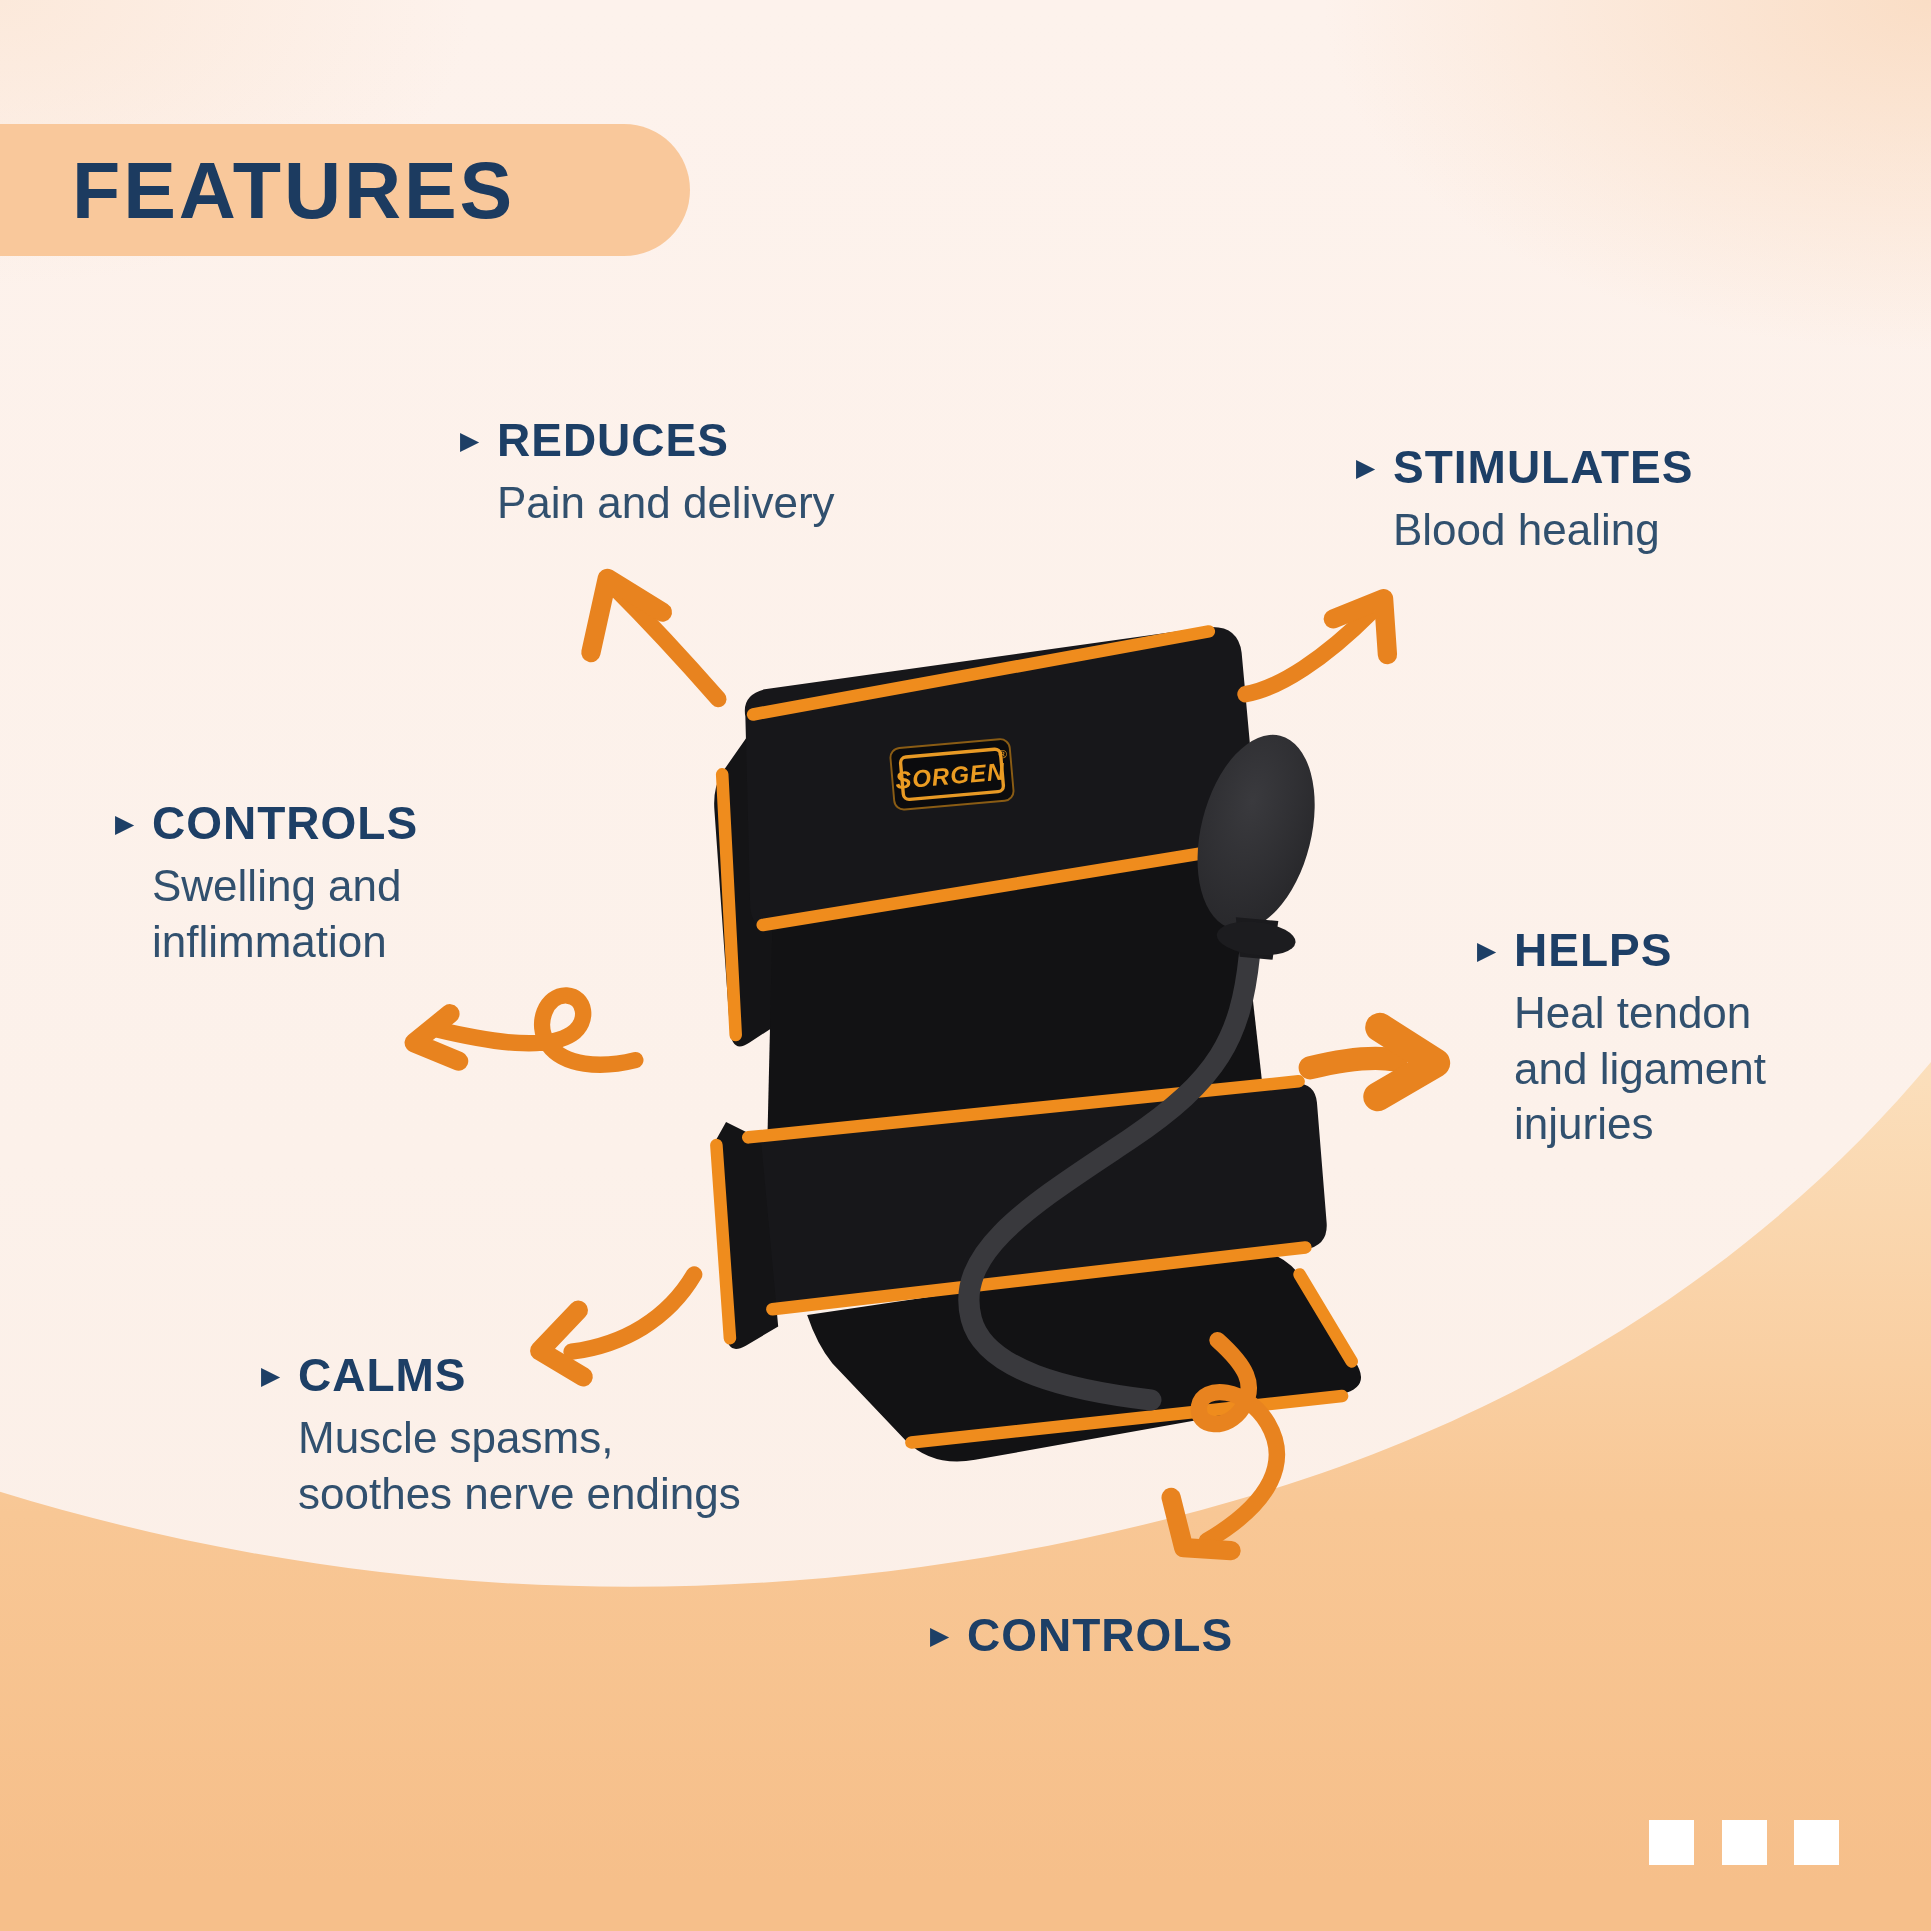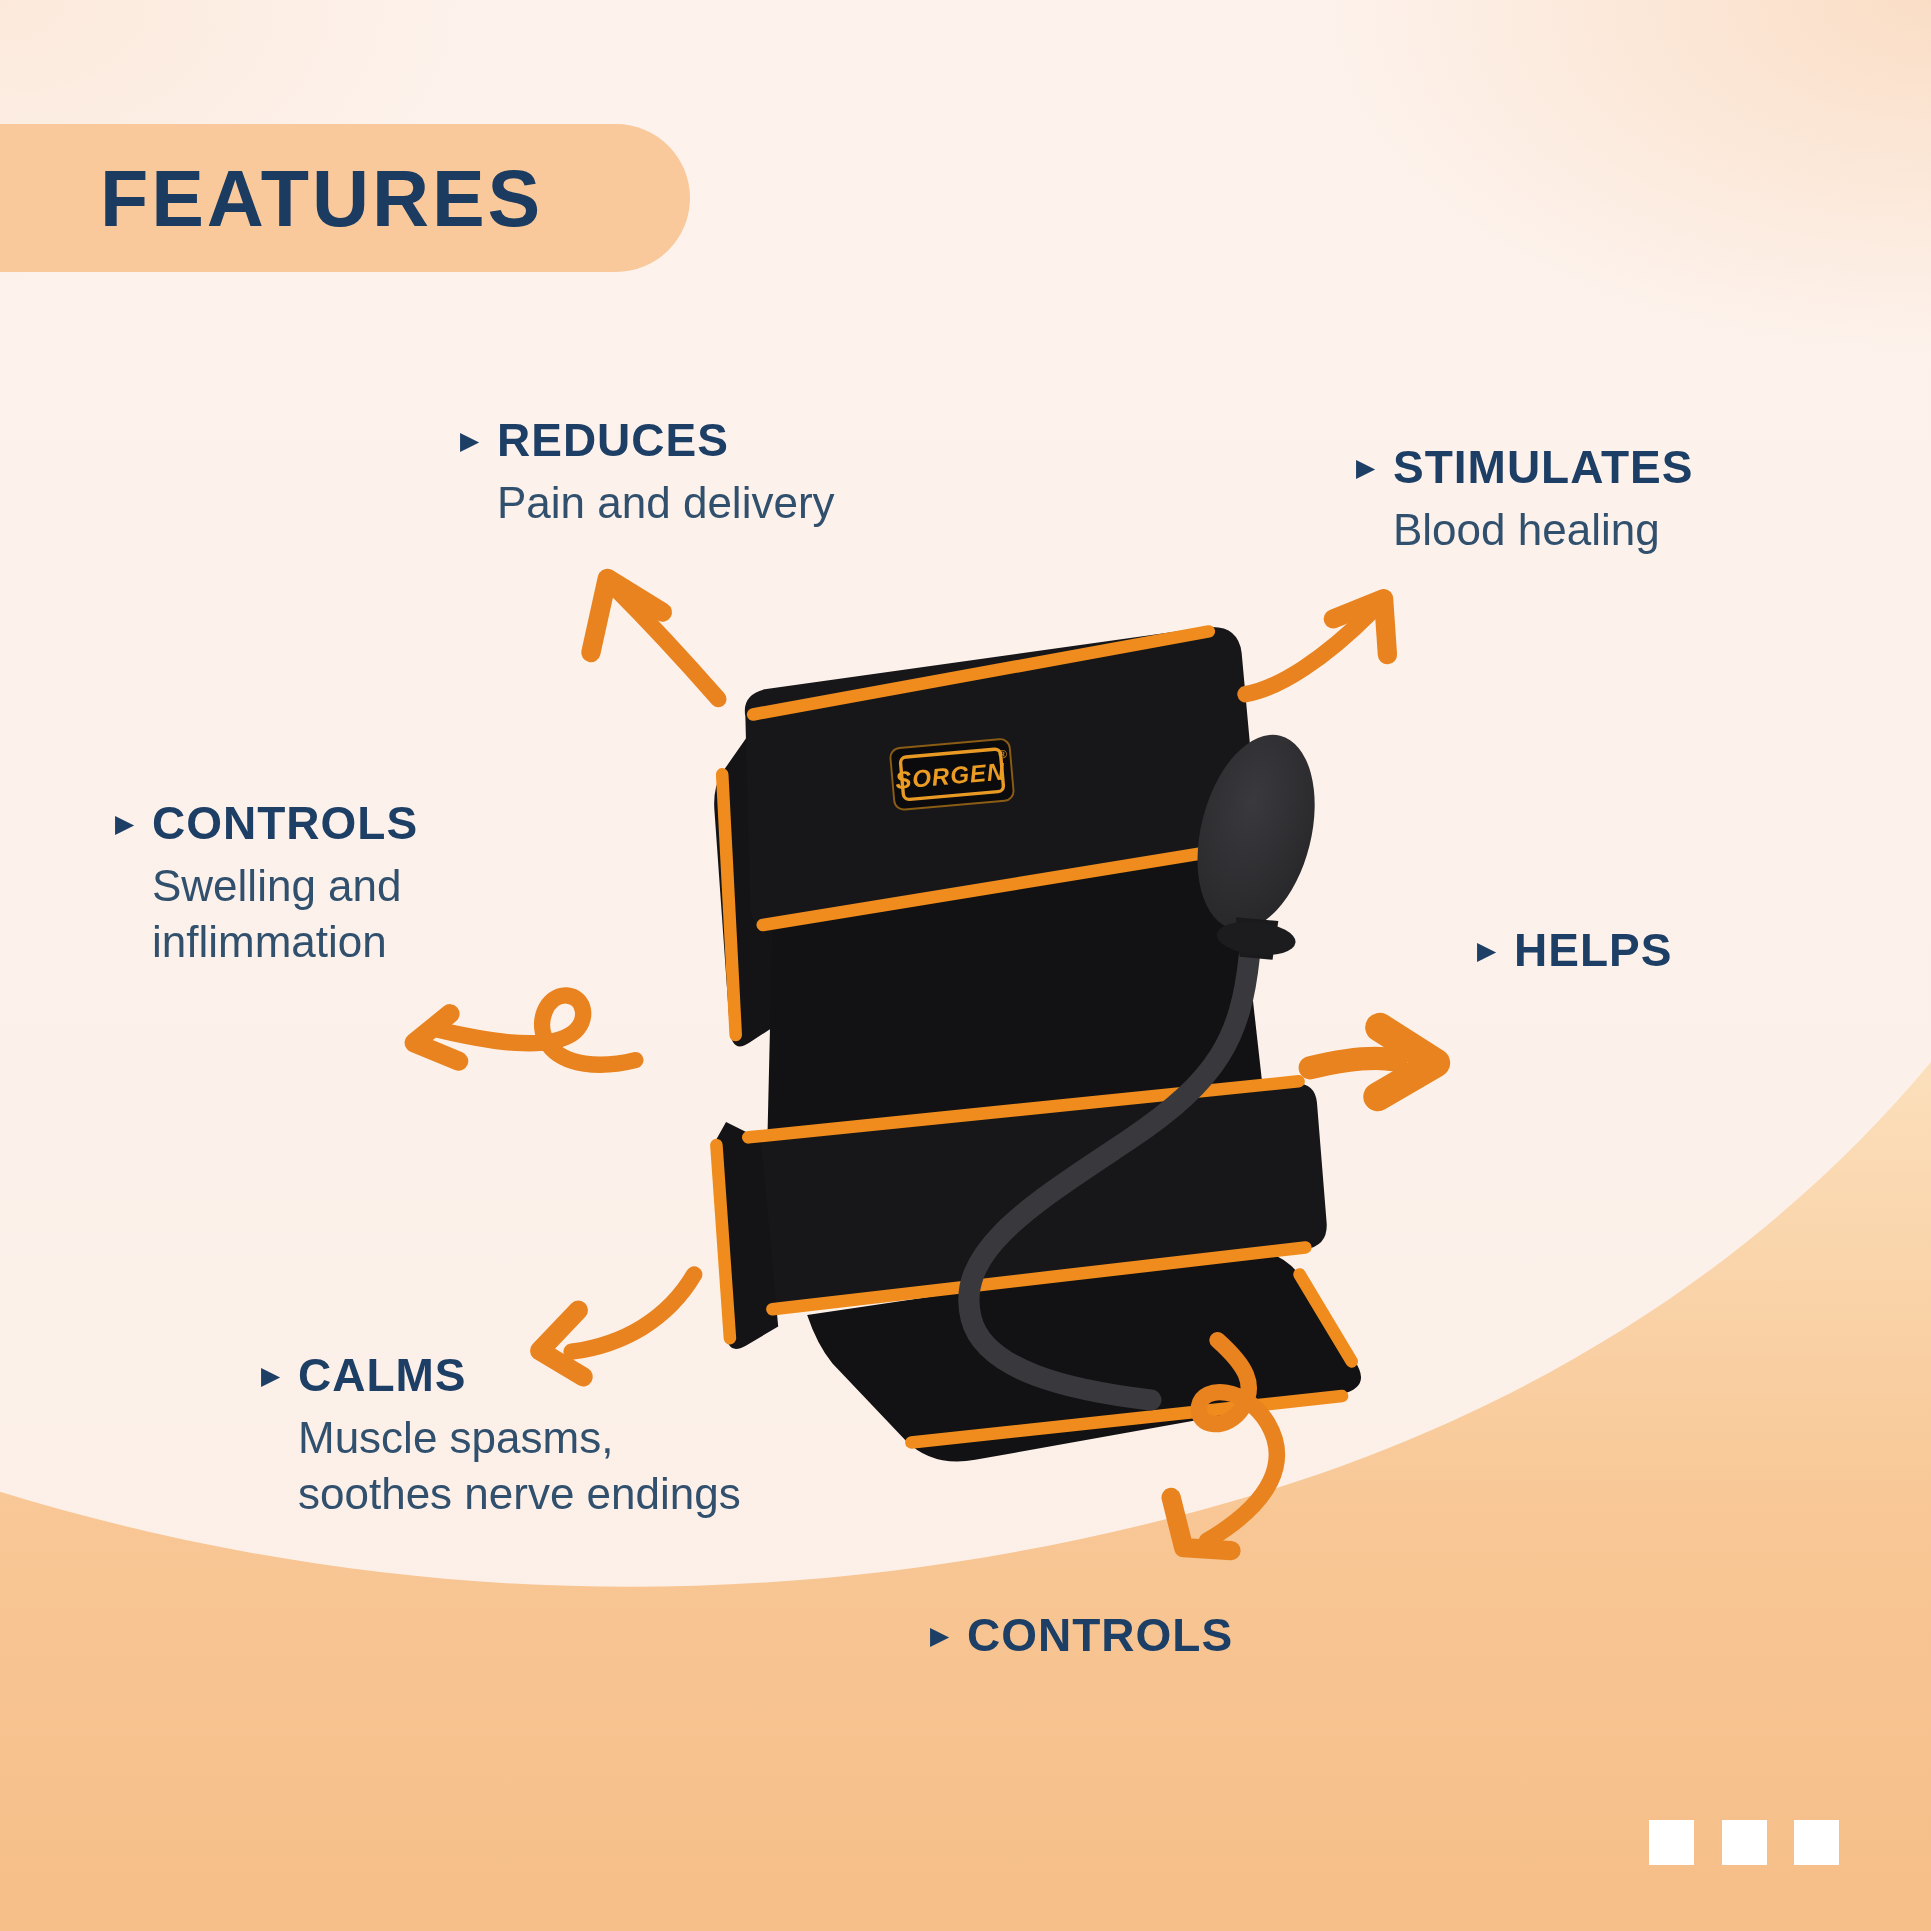--- a/index.html
+++ b/index.html
@@ -7,23 +7,23 @@
     position:relative;width:1931px;height:1931px;overflow:hidden;
     font-family:"Liberation Sans", sans-serif;
     background:
       radial-gradient(ellipse 869px 502px at 100% 0%, rgba(248,208,172,.60), rgba(248,208,172,0) 70%),
       radial-gradient(ellipse 676px 406px at 0% 0%, rgba(250,222,198,.45), rgba(250,222,198,0) 70%),
       linear-gradient(180deg,#fdf2ec 0%,#fcf1ea 60%,#fbeee6 100%);
   }
   svg.layer{position:absolute;left:0;top:0;width:1931px;height:1931px;}
 
   .title-pill{
-    position:absolute;left:0;top:124px;width:690px;height:148px;
+    position:absolute;left:0;top:124px;width:690px;height:132px;
     background:#f9c89b;border-radius:0 77px 77px 0;
-    display:flex;align-items:center;box-sizing:border-box;padding-left:100px;
+    display:flex;align-items:center;box-sizing:border-box;padding-left:72px;
   }
   .title-pill .title-text{
     font-size:79px;font-weight:700;letter-spacing:2.9px;color:#1c3b60;line-height:1;
   }
 
   .feature{position:absolute;color:#1d3f66;}
   .feature-head{display:flex;align-items:center;}
   .bullet{font-size:25px;line-height:1;color:#1d3f66;width:37px;flex:0 0 37px;}
   .feature-title{font-size:46px;font-weight:700;letter-spacing:1px;line-height:1.1;}
   .feature-desc{
@@ -147,20 +147,23 @@
     </div>
     <div class="feature-desc">Swelling and
 inflimmation</div>
   </div>
 
   <div class="feature" style="left:1477px;top:925px;">
     <div class="feature-head">
       <span class="bullet">▶</span>
       <span class="feature-title">HELPS</span>
     </div>
+    <div class="feature-desc">Heal tendon
+and ligament
+injuries</div>
   </div>
 
   <div class="feature" style="left:261px;top:1350px;">
     <div class="feature-head">
       <span class="bullet">▶</span>
       <span class="feature-title">CALMS</span>
     </div>
     <div class="feature-desc">Muscle spasms,
 soothes nerve endings</div>
   </div>

